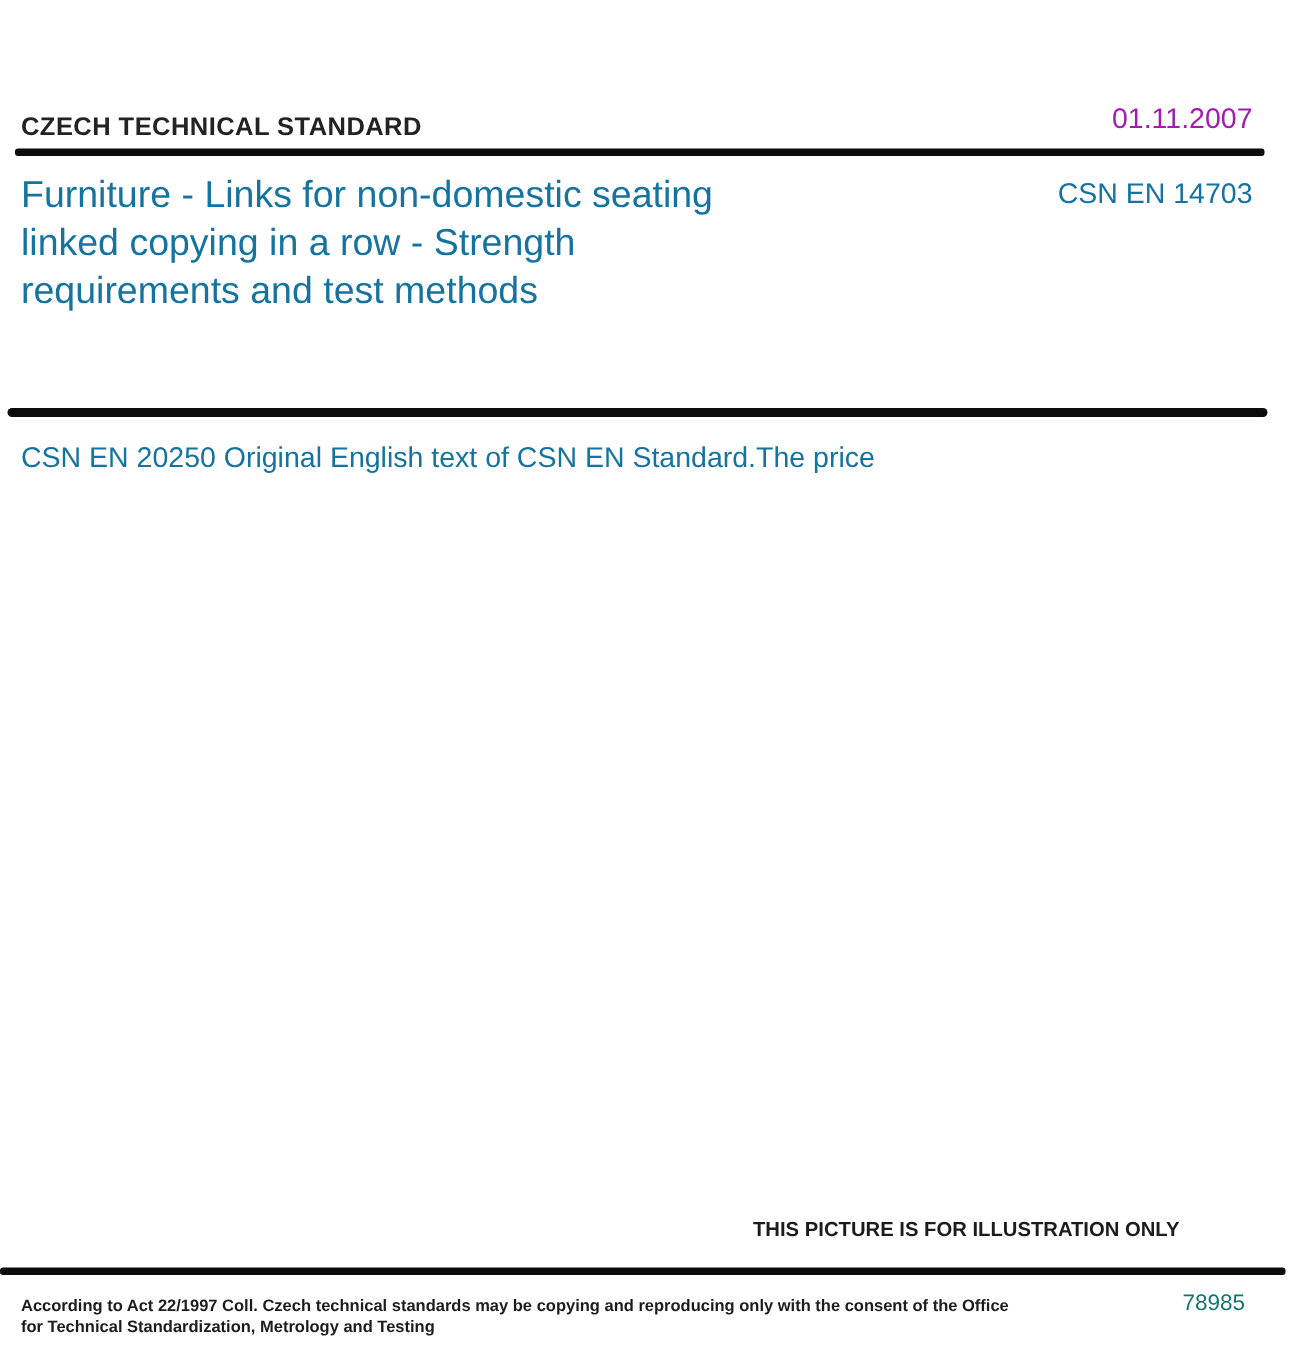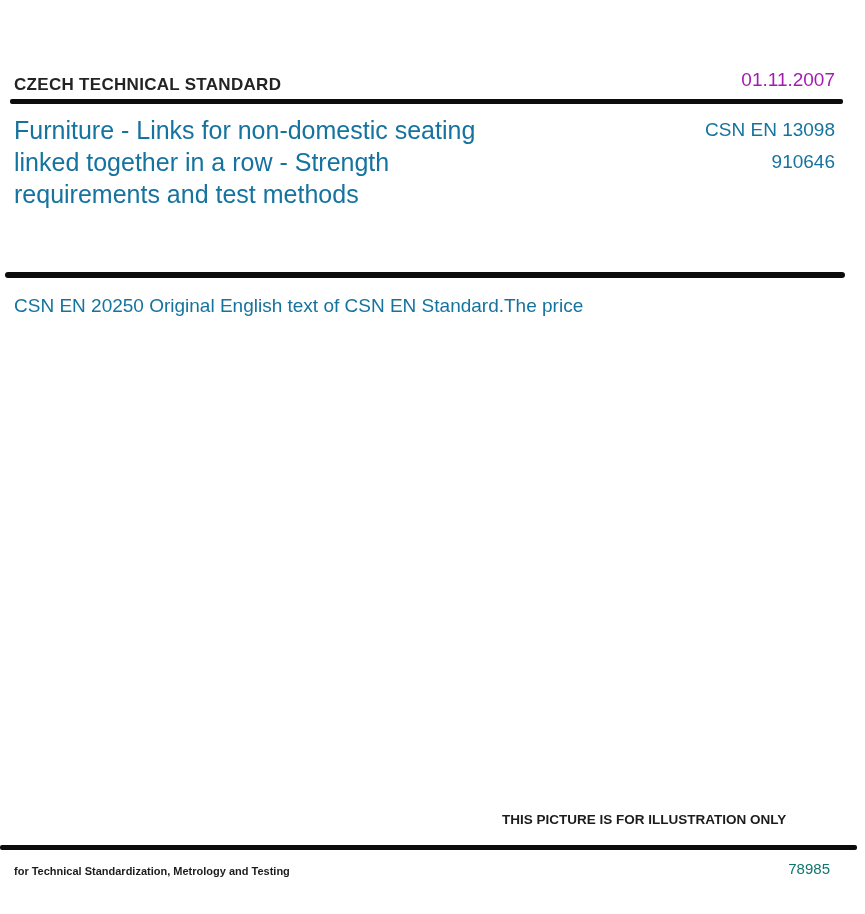--- a/index.html
+++ b/index.html
@@ -127,38 +127,38 @@
 <div class="page">
 
   <div class="doc-header-title">CZECH TECHNICAL STANDARD</div>
 
   <div class="doc-date">01.11.2007</div>
 
   <div class="rule rule-header"></div>
 
   <div class="std-title">
     <div>Furniture - Links for non-domestic seating</div>
-    <div>linked together in a row - Strength</div>
+    <div>linked copying in a row - Strength</div>
     <div>requirements and test methods</div>
   </div>
 
   <div class="std-refs">
-    <div>CSN EN 13098</div>
-    <div>910646</div>
+    <div>CSN EN 14703</div>
   </div>
 
   <div class="rule rule-section"></div>
 
   <div class="description">
     <div>CSN EN 20250 Original English text of CSN EN Standard.The price</div>
   </div>
 
   <div class="illustration-note">THIS PICTURE IS FOR ILLUSTRATION ONLY</div>
 
   <div class="rule rule-footer"></div>
 
   <div class="footer-legal">
+    <div>According to Act 22/1997 Coll. Czech technical standards may be copying and reproducing only with the consent of the Office</div>
     <div>for Technical Standardization, Metrology and Testing</div>
   </div>
 
   <div class="order-number">78985</div>
 
 </div>
 
 </body></html>

